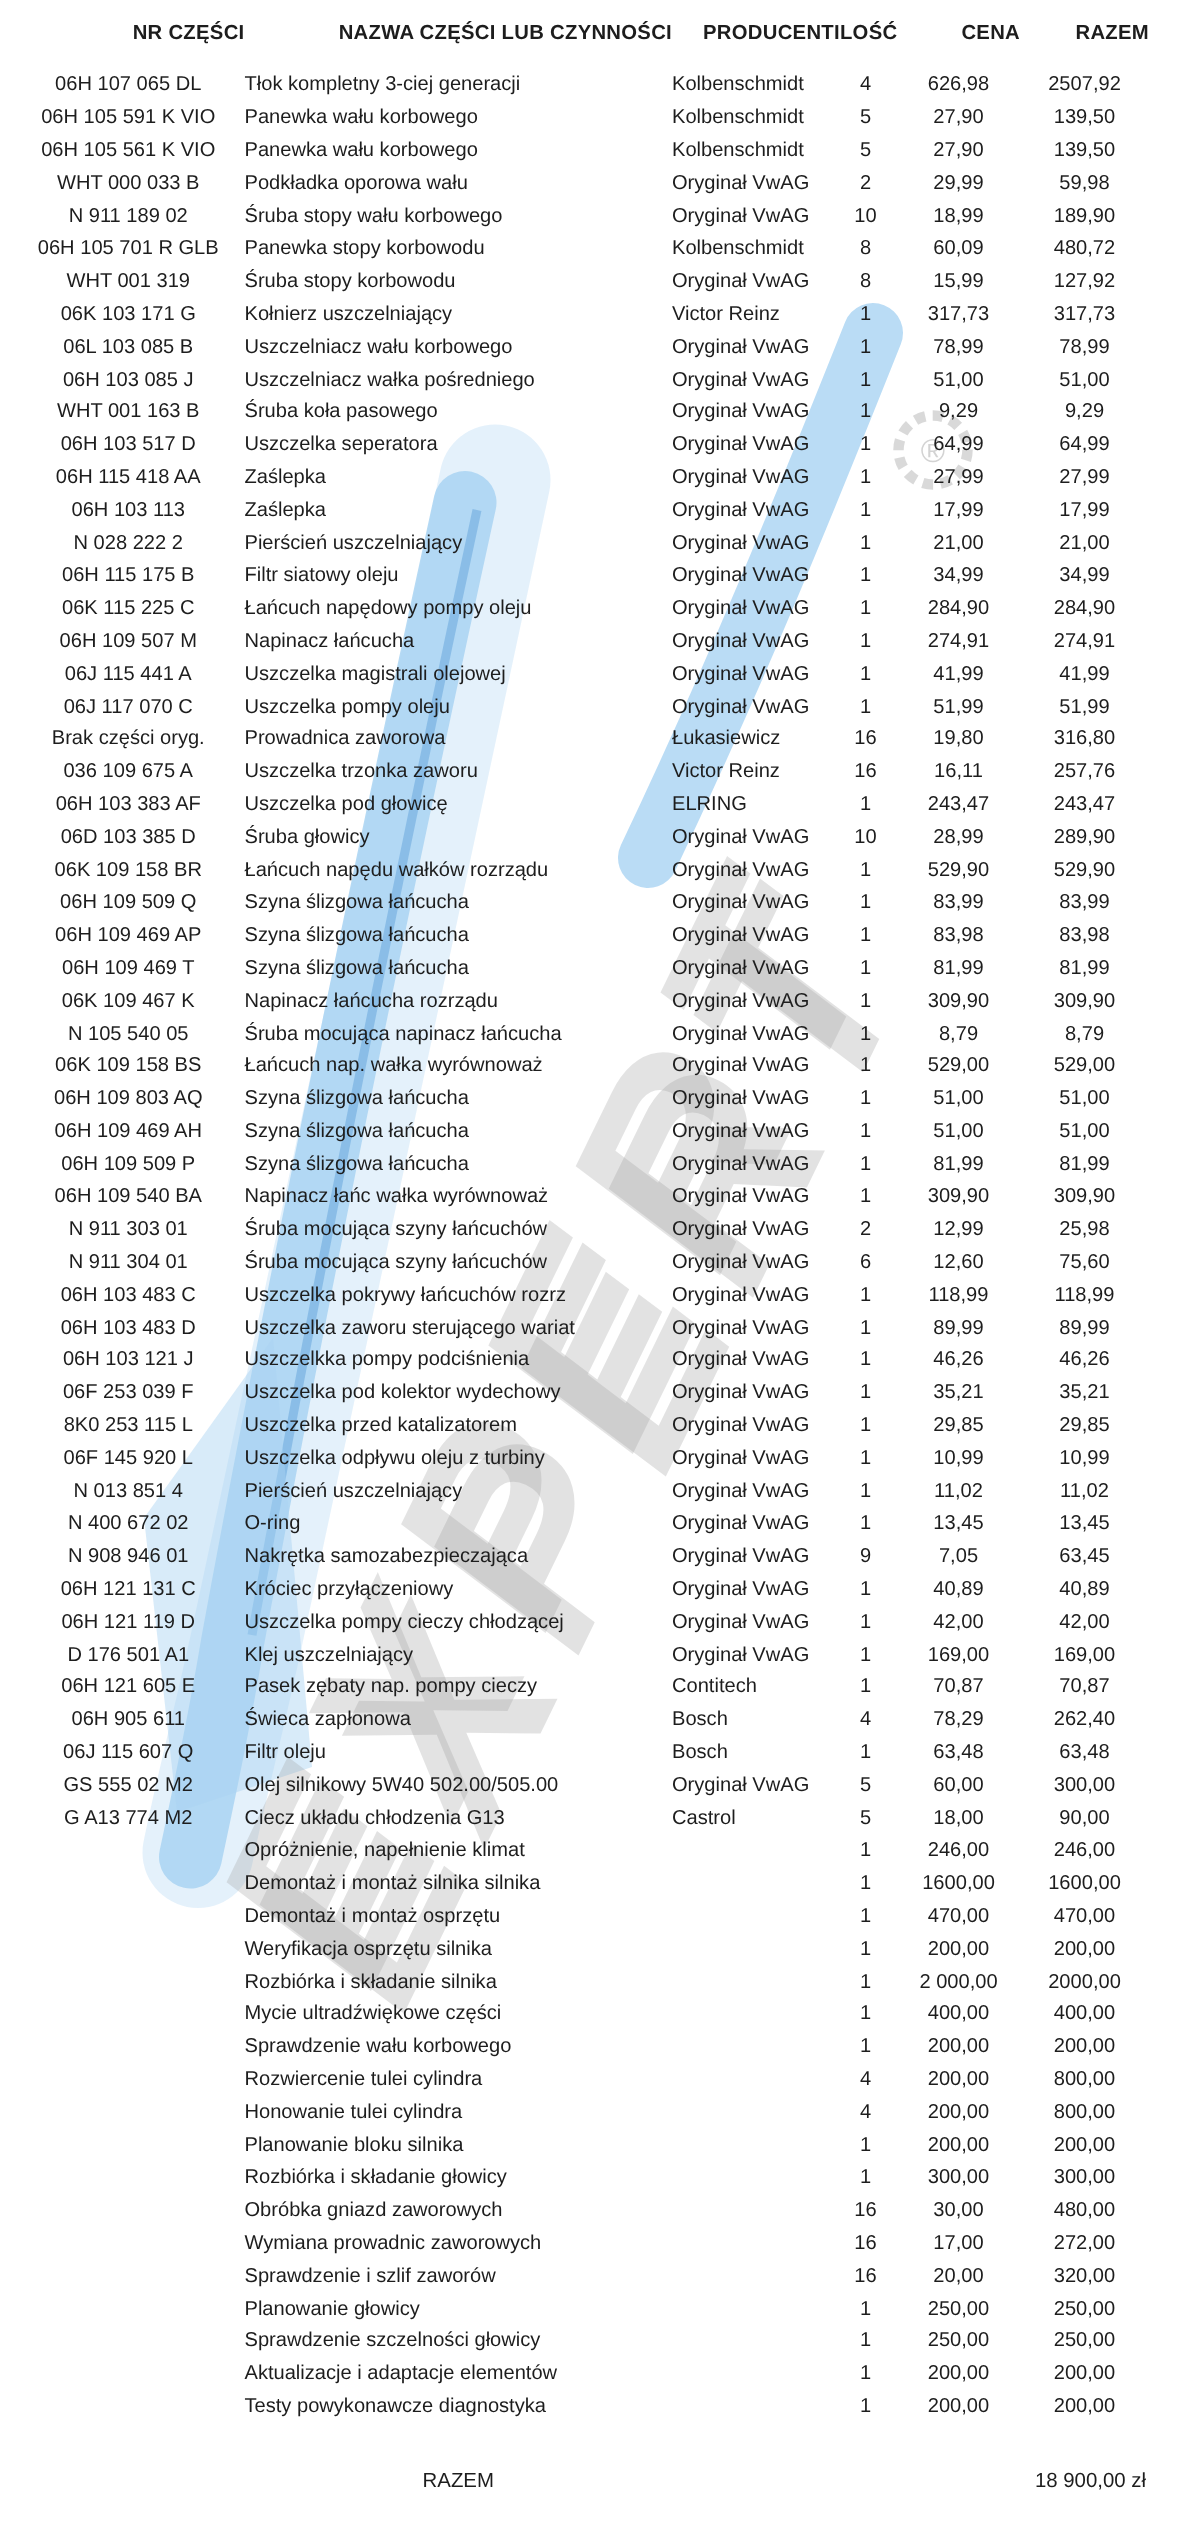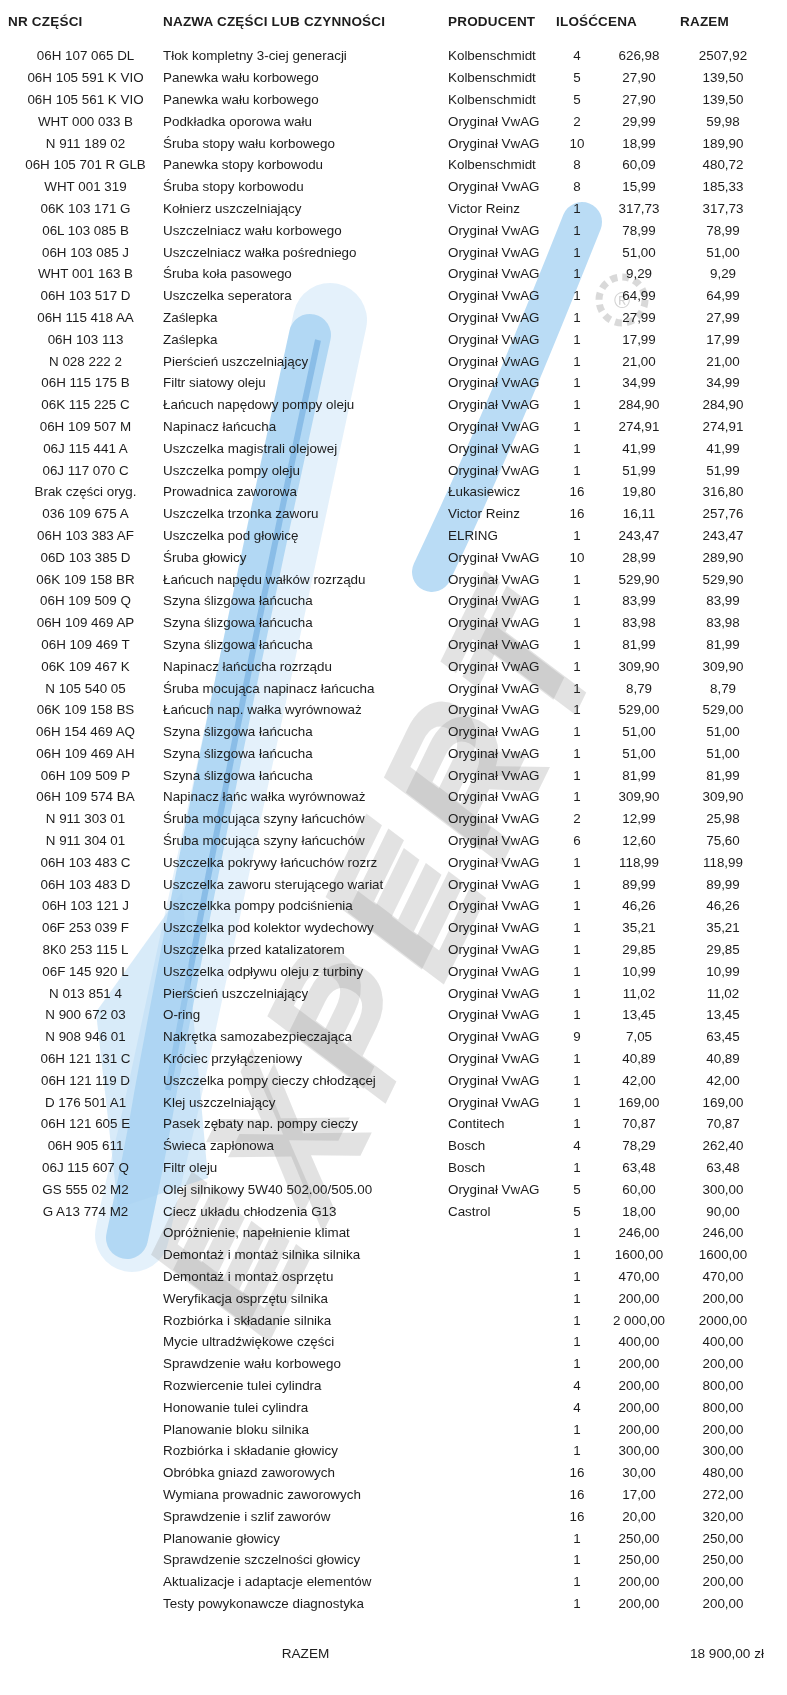--- a/index.html
+++ b/index.html
@@ -19,21 +19,21 @@
   .grid-row {
     display:grid;
     grid-template-columns:155px 285px 108px 42px 82px 86px;
     padding-left:8px;
     align-items:center;
   }
   .header-row {
     position:absolute; top:14px; left:0; width:766px;
     font-size:13.5px; font-weight:bold; letter-spacing:0.2px;
   }
-  .header-row .hcell { text-align:left; white-space:nowrap; }
+  .header-row .hcell { text-align:right; white-space:nowrap; }
 
   .rows { position:absolute; top:45px; left:0; width:766px; }
   .row { height:21.8px; font-size:13.4px; white-space:nowrap; }
   .c-nr    { text-align:center; }
   .c-name  { text-align:left; }
   .c-prod  { text-align:left; }
   .c-qty   { text-align:center; }
   .c-price { text-align:center; }
   .c-total { text-align:center; }
 
@@ -136,21 +136,21 @@
     <div class="c-price">60,09</div>
     <div class="c-total">480,72</div>
   </div>
 
   <div class="grid-row row">
     <div class="c-nr">WHT 001 319</div>
     <div class="c-name">Śruba stopy korbowodu</div>
     <div class="c-prod">Oryginał VwAG</div>
     <div class="c-qty">8</div>
     <div class="c-price">15,99</div>
-    <div class="c-total">185,33</div>
+    <div class="c-total">127,92</div>
   </div>
 
   <div class="grid-row row">
     <div class="c-nr">06K 103 171 G</div>
     <div class="c-name">Kołnierz uszczelniający</div>
     <div class="c-prod">Victor Reinz</div>
     <div class="c-qty">1</div>
     <div class="c-price">317,73</div>
     <div class="c-total">317,73</div>
   </div>
@@ -356,21 +356,21 @@
   <div class="grid-row row">
     <div class="c-nr">06K 109 158 BS</div>
     <div class="c-name">Łańcuch nap. wałka wyrównoważ</div>
     <div class="c-prod">Oryginał VwAG</div>
     <div class="c-qty">1</div>
     <div class="c-price">529,00</div>
     <div class="c-total">529,00</div>
   </div>
 
   <div class="grid-row row">
-    <div class="c-nr">06H 154 469 AQ</div>
+    <div class="c-nr">06H 109 803 AQ</div>
     <div class="c-name">Szyna ślizgowa łańcucha</div>
     <div class="c-prod">Oryginał VwAG</div>
     <div class="c-qty">1</div>
     <div class="c-price">51,00</div>
     <div class="c-total">51,00</div>
   </div>
 
   <div class="grid-row row">
     <div class="c-nr">06H 109 469 AH</div>
     <div class="c-name">Szyna ślizgowa łańcucha</div>
@@ -383,21 +383,21 @@
   <div class="grid-row row">
     <div class="c-nr">06H 109 509 P</div>
     <div class="c-name">Szyna ślizgowa łańcucha</div>
     <div class="c-prod">Oryginał VwAG</div>
     <div class="c-qty">1</div>
     <div class="c-price">81,99</div>
     <div class="c-total">81,99</div>
   </div>
 
   <div class="grid-row row">
-    <div class="c-nr">06H 109 574 BA</div>
+    <div class="c-nr">06H 109 540 BA</div>
     <div class="c-name">Napinacz łańc wałka wyrównoważ</div>
     <div class="c-prod">Oryginał VwAG</div>
     <div class="c-qty">1</div>
     <div class="c-price">309,90</div>
     <div class="c-total">309,90</div>
   </div>
 
   <div class="grid-row row">
     <div class="c-nr">N 911 303 01</div>
     <div class="c-name">Śruba mocująca szyny łańcuchów</div>
@@ -473,21 +473,21 @@
   <div class="grid-row row">
     <div class="c-nr">N 013 851 4</div>
     <div class="c-name">Pierścień uszczelniający</div>
     <div class="c-prod">Oryginał VwAG</div>
     <div class="c-qty">1</div>
     <div class="c-price">11,02</div>
     <div class="c-total">11,02</div>
   </div>
 
   <div class="grid-row row">
-    <div class="c-nr">N 900 672 03</div>
+    <div class="c-nr">N 400 672 02</div>
     <div class="c-name">O-ring</div>
     <div class="c-prod">Oryginał VwAG</div>
     <div class="c-qty">1</div>
     <div class="c-price">13,45</div>
     <div class="c-total">13,45</div>
   </div>
 
   <div class="grid-row row">
     <div class="c-nr">N 908 946 01</div>
     <div class="c-name">Nakrętka samozabezpieczająca</div>

